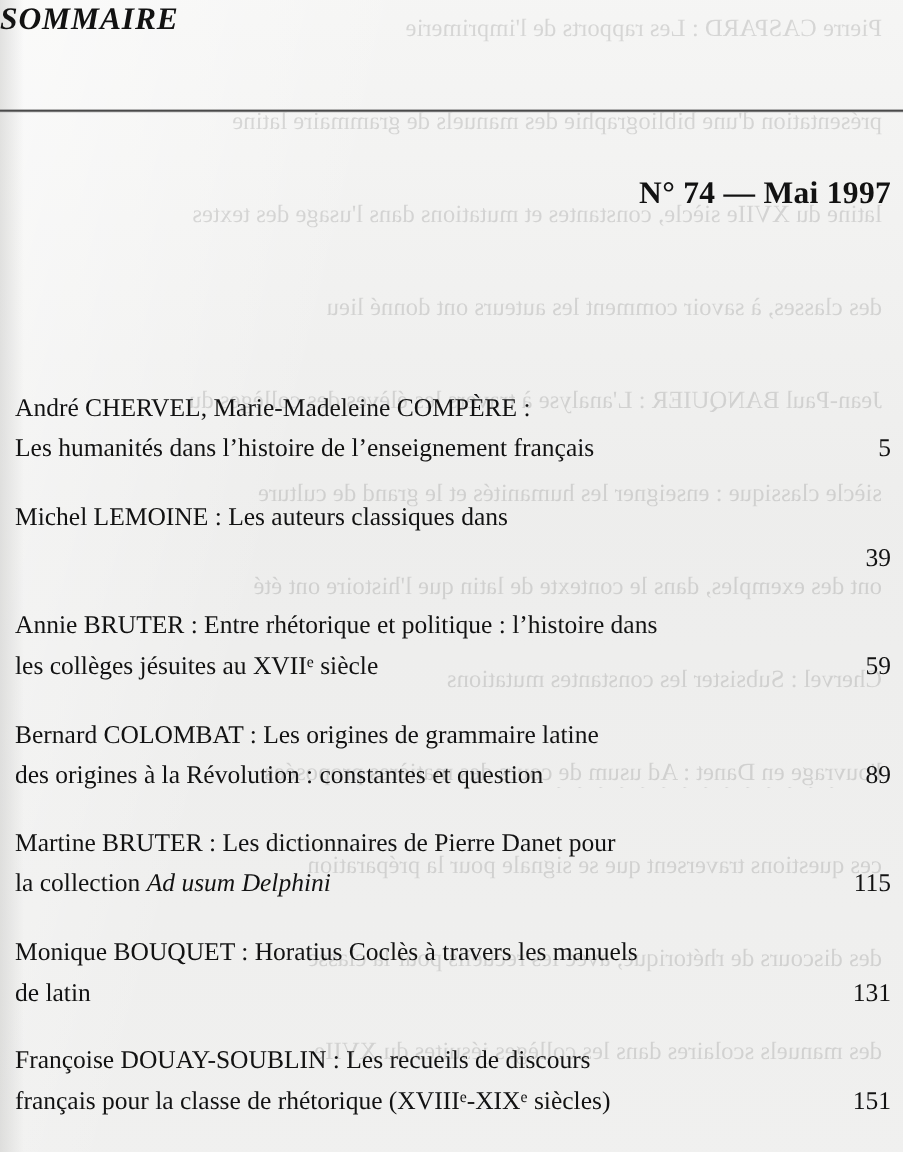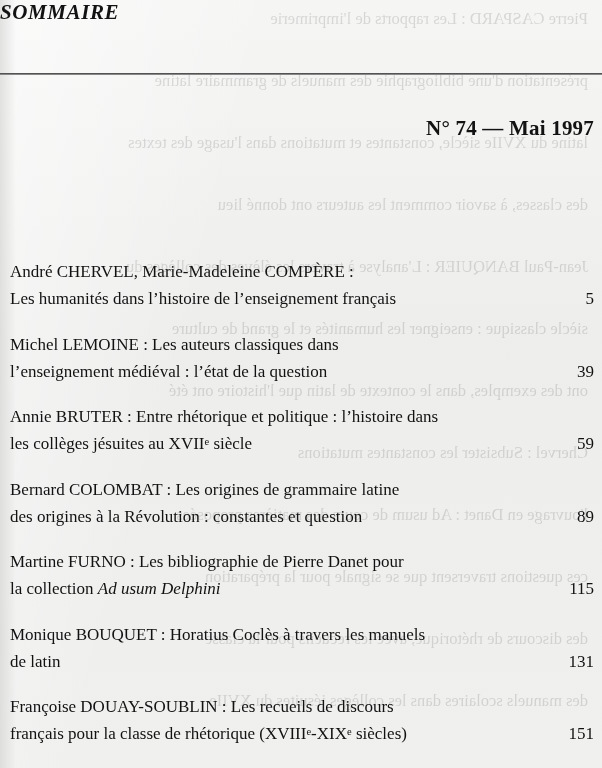--- a/index.html
+++ b/index.html
@@ -186,21 +186,20 @@
             <span class="entry-text">Les humanités dans l’histoire de l’enseignement français</span>
             <span class="leader"></span>
             <span class="page-num">5</span>
           </div>
         </div>
         <div class="entry">
           <div class="entry-line">
             <span class="entry-text">Michel LEMOINE : Les auteurs classiques dans</span>
           </div>
           <div class="entry-line">
-            <span class="entry-text">l’enseignement médiéval : l’état de la question</span>
             <span class="leader"></span>
             <span class="page-num">39</span>
           </div>
         </div>
         <div class="entry">
           <div class="entry-line">
             <span class="entry-text">Annie BRUTER : Entre rhétorique et politique : l’histoire dans</span>
           </div>
           <div class="entry-line">
             <span class="entry-text">les collèges jésuites au XVII<sup>e</sup> siècle</span>
@@ -213,21 +212,21 @@
             <span class="entry-text">Bernard COLOMBAT : Les origines de grammaire latine</span>
           </div>
           <div class="entry-line">
             <span class="entry-text">des origines à la Révolution : constantes et question</span>
             <span class="leader"></span>
             <span class="page-num">89</span>
           </div>
         </div>
         <div class="entry">
           <div class="entry-line">
-            <span class="entry-text">Martine FURNO : Les bibliographie de Pierre Danet pour</span>
+            <span class="entry-text">Martine BRUTER : Les dictionnaires de Pierre Danet pour</span>
           </div>
           <div class="entry-line">
             <span class="entry-text">la collection <span class="ital">Ad usum Delphini</span></span>
             <span class="leader"></span>
             <span class="page-num">115</span>
           </div>
         </div>
         <div class="entry">
           <div class="entry-line">
             <span class="entry-text">Monique BOUQUET : Horatius Coclès à travers les manuels</span>

